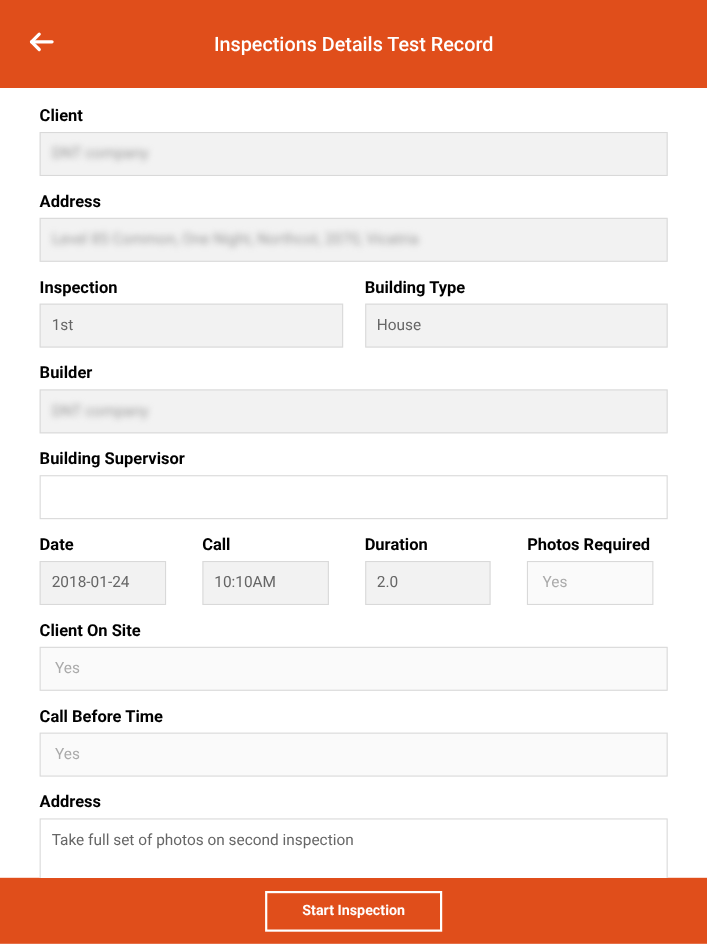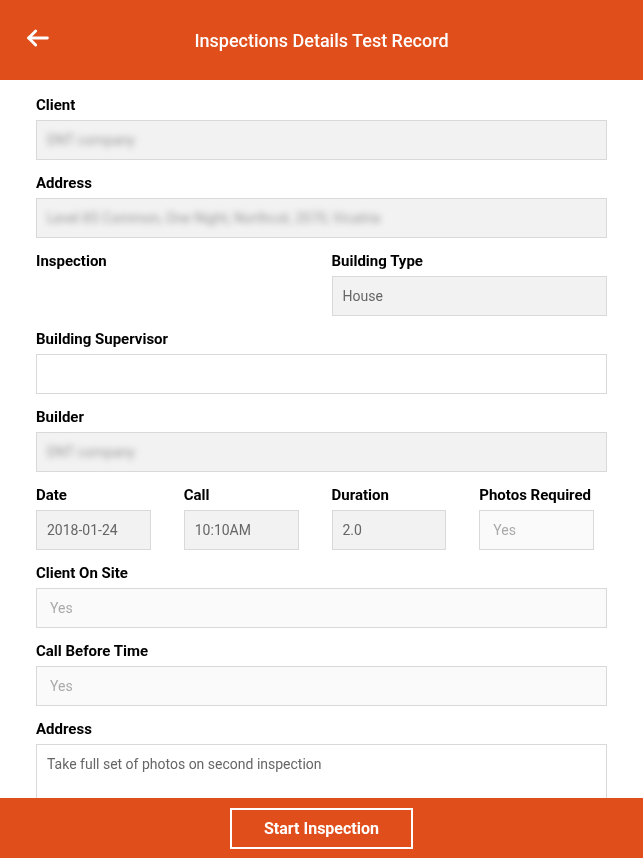--- a/index.html
+++ b/index.html
@@ -103,21 +103,21 @@
       background: #E04E1B;
       height: 60px;
       display: flex;
       align-items: center;
       justify-content: center;
     }
     .start-btn {
       border: 2px solid #fff;
       background: transparent;
       color: #fff;
-      font-size: 16px;
+      font-size: 13px;
       font-weight: 700;
       padding: 9px 32px;
       cursor: pointer;
       font-family: inherit;
     }
   </style>
 </head>
 <body>
 
 <div class="header">
@@ -138,35 +138,36 @@
   </div>
 
   <div class="field-group">
     <label class="field-label">Address</label>
     <div class="field-input"><span class="blur-text">Level 85 Common, One Night, Northcot, 2070, Vicatria</span></div>
   </div>
 
   <div class="row">
     <div class="field-group">
       <label class="field-label">Inspection</label>
+      <input class="field-input" readonly="" value="1st" style="">
     </div>
     <div class="field-group">
       <label class="field-label">Building Type</label>
       <input class="field-input" readonly="" value="House" style="">
     </div>
   </div>
 
   <div class="field-group">
+    <label class="field-label">Builder</label>
+    <div class="field-input"><span class="blur-text">DNT company</span></div>
+  </div>
+
+  <div class="field-group">
     <label class="field-label">Building Supervisor</label>
     <input class="field-input white" value="" style="">
-  </div>
-
-  <div class="field-group">
-    <label class="field-label">Builder</label>
-    <div class="field-input"><span class="blur-text">DNT company</span></div>
   </div>
 
   <div class="row-4">
     <div class="field-group">
       <label class="field-label">Date</label>
       <input class="field-input" readonly="" value="2018-01-24" style="">
     </div>
     <div class="field-group">
       <label class="field-label">Call</label>
       <input class="field-input" readonly="" value="10:10AM" style="">

